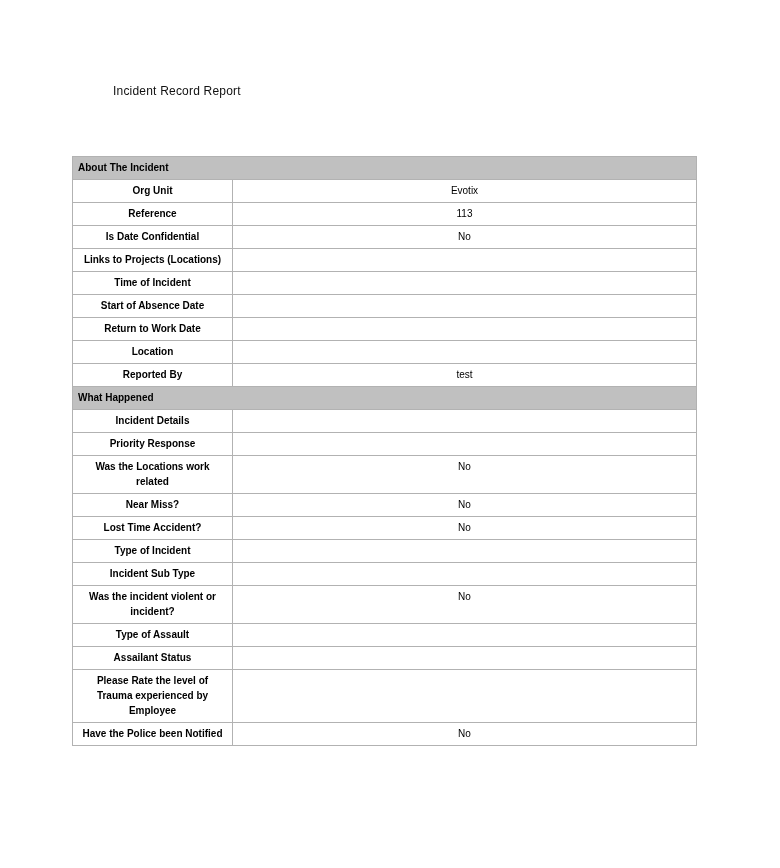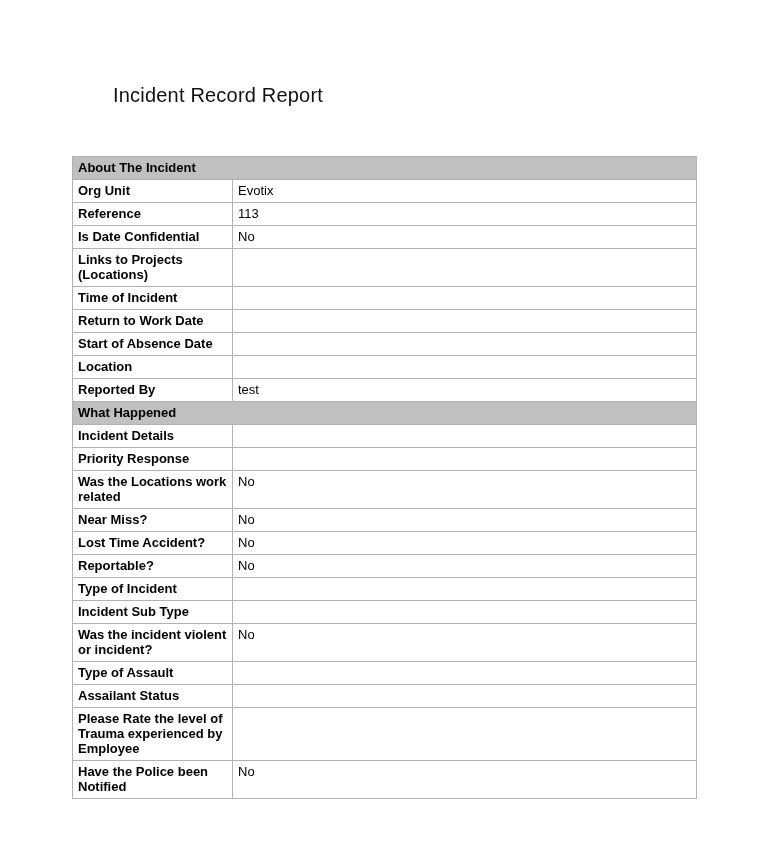--- a/index.html
+++ b/index.html
@@ -16,58 +16,58 @@
     position: relative;
     width: 780px;
     height: 868px;
     background: #ffffff;
   }
   .report-title {
     position: absolute;
     left: 113px;
     top: 84px;
     margin: 0;
-    font-size: 20px;
+    font-size: 12px;
     font-weight: 400;
     color: #111111;
     letter-spacing: 0.2px;
   }
   table.report {
     position: absolute;
     left: 72px;
     top: 156px;
     width: 624px;
     border-collapse: collapse;
     table-layout: fixed;
   }
   table.report col.c-label { width: 160px; }
   table.report col.c-value { width: 464px; }
   table.report td {
     border: 1px solid #b2b2b2;
     vertical-align: top;
     padding: 3px 5px 4px 5px;
-    font-size: 13px;
+    font-size: 10px;
     line-height: 15px;
     overflow: hidden;
   }
   td.section {
     background: #c0c0c0;
     font-weight: 700;
     font-size: 13px;
     line-height: 16px;
     padding: 2px 5px 3px 5px;
     color: #000000;
   }
   td.label {
     font-weight: 700;
   }
   td.value {
     font-weight: 400;
   }
-  tr.data-row { height: 23px; }
+  tr.data-row { height: 23px; text-align: center; }
 </style>
 <style>td.section{background:#c0c0c0;}table.report td{border-color:#b2b2b2;}</style></head>
 <body>
 
 <div class="page">
   <h1 class="report-title">Incident Record Report</h1>
 
   <table class="report">
     <colgroup>
       <col class="c-label">
@@ -91,25 +91,25 @@
         </tr>
         <tr class="data-row">
           <td class="label">Links to Projects (Locations)</td>
           <td class="value"></td>
         </tr>
         <tr class="data-row">
           <td class="label">Time of Incident</td>
           <td class="value"></td>
         </tr>
         <tr class="data-row">
-          <td class="label">Return to Work Date</td>
+          <td class="label">Start of Absence Date</td>
           <td class="value"></td>
         </tr>
         <tr class="data-row">
-          <td class="label">Start of Absence Date</td>
+          <td class="label">Return to Work Date</td>
           <td class="value"></td>
         </tr>
         <tr class="data-row">
           <td class="label">Location</td>
           <td class="value"></td>
         </tr>
         <tr class="data-row">
           <td class="label">Reported By</td>
           <td class="value">test</td>
         </tr>
@@ -127,24 +127,20 @@
         <tr class="data-row">
           <td class="label">Was the Locations work related</td>
           <td class="value">No</td>
         </tr>
         <tr class="data-row">
           <td class="label">Near Miss?</td>
           <td class="value">No</td>
         </tr>
         <tr class="data-row">
           <td class="label">Lost Time Accident?</td>
-          <td class="value">No</td>
-        </tr>
-        <tr class="data-row">
-          <td class="label">Reportable?</td>
           <td class="value">No</td>
         </tr>
         <tr class="data-row">
           <td class="label">Type of Incident</td>
           <td class="value"></td>
         </tr>
         <tr class="data-row">
           <td class="label">Incident Sub Type</td>
           <td class="value"></td>
         </tr>

